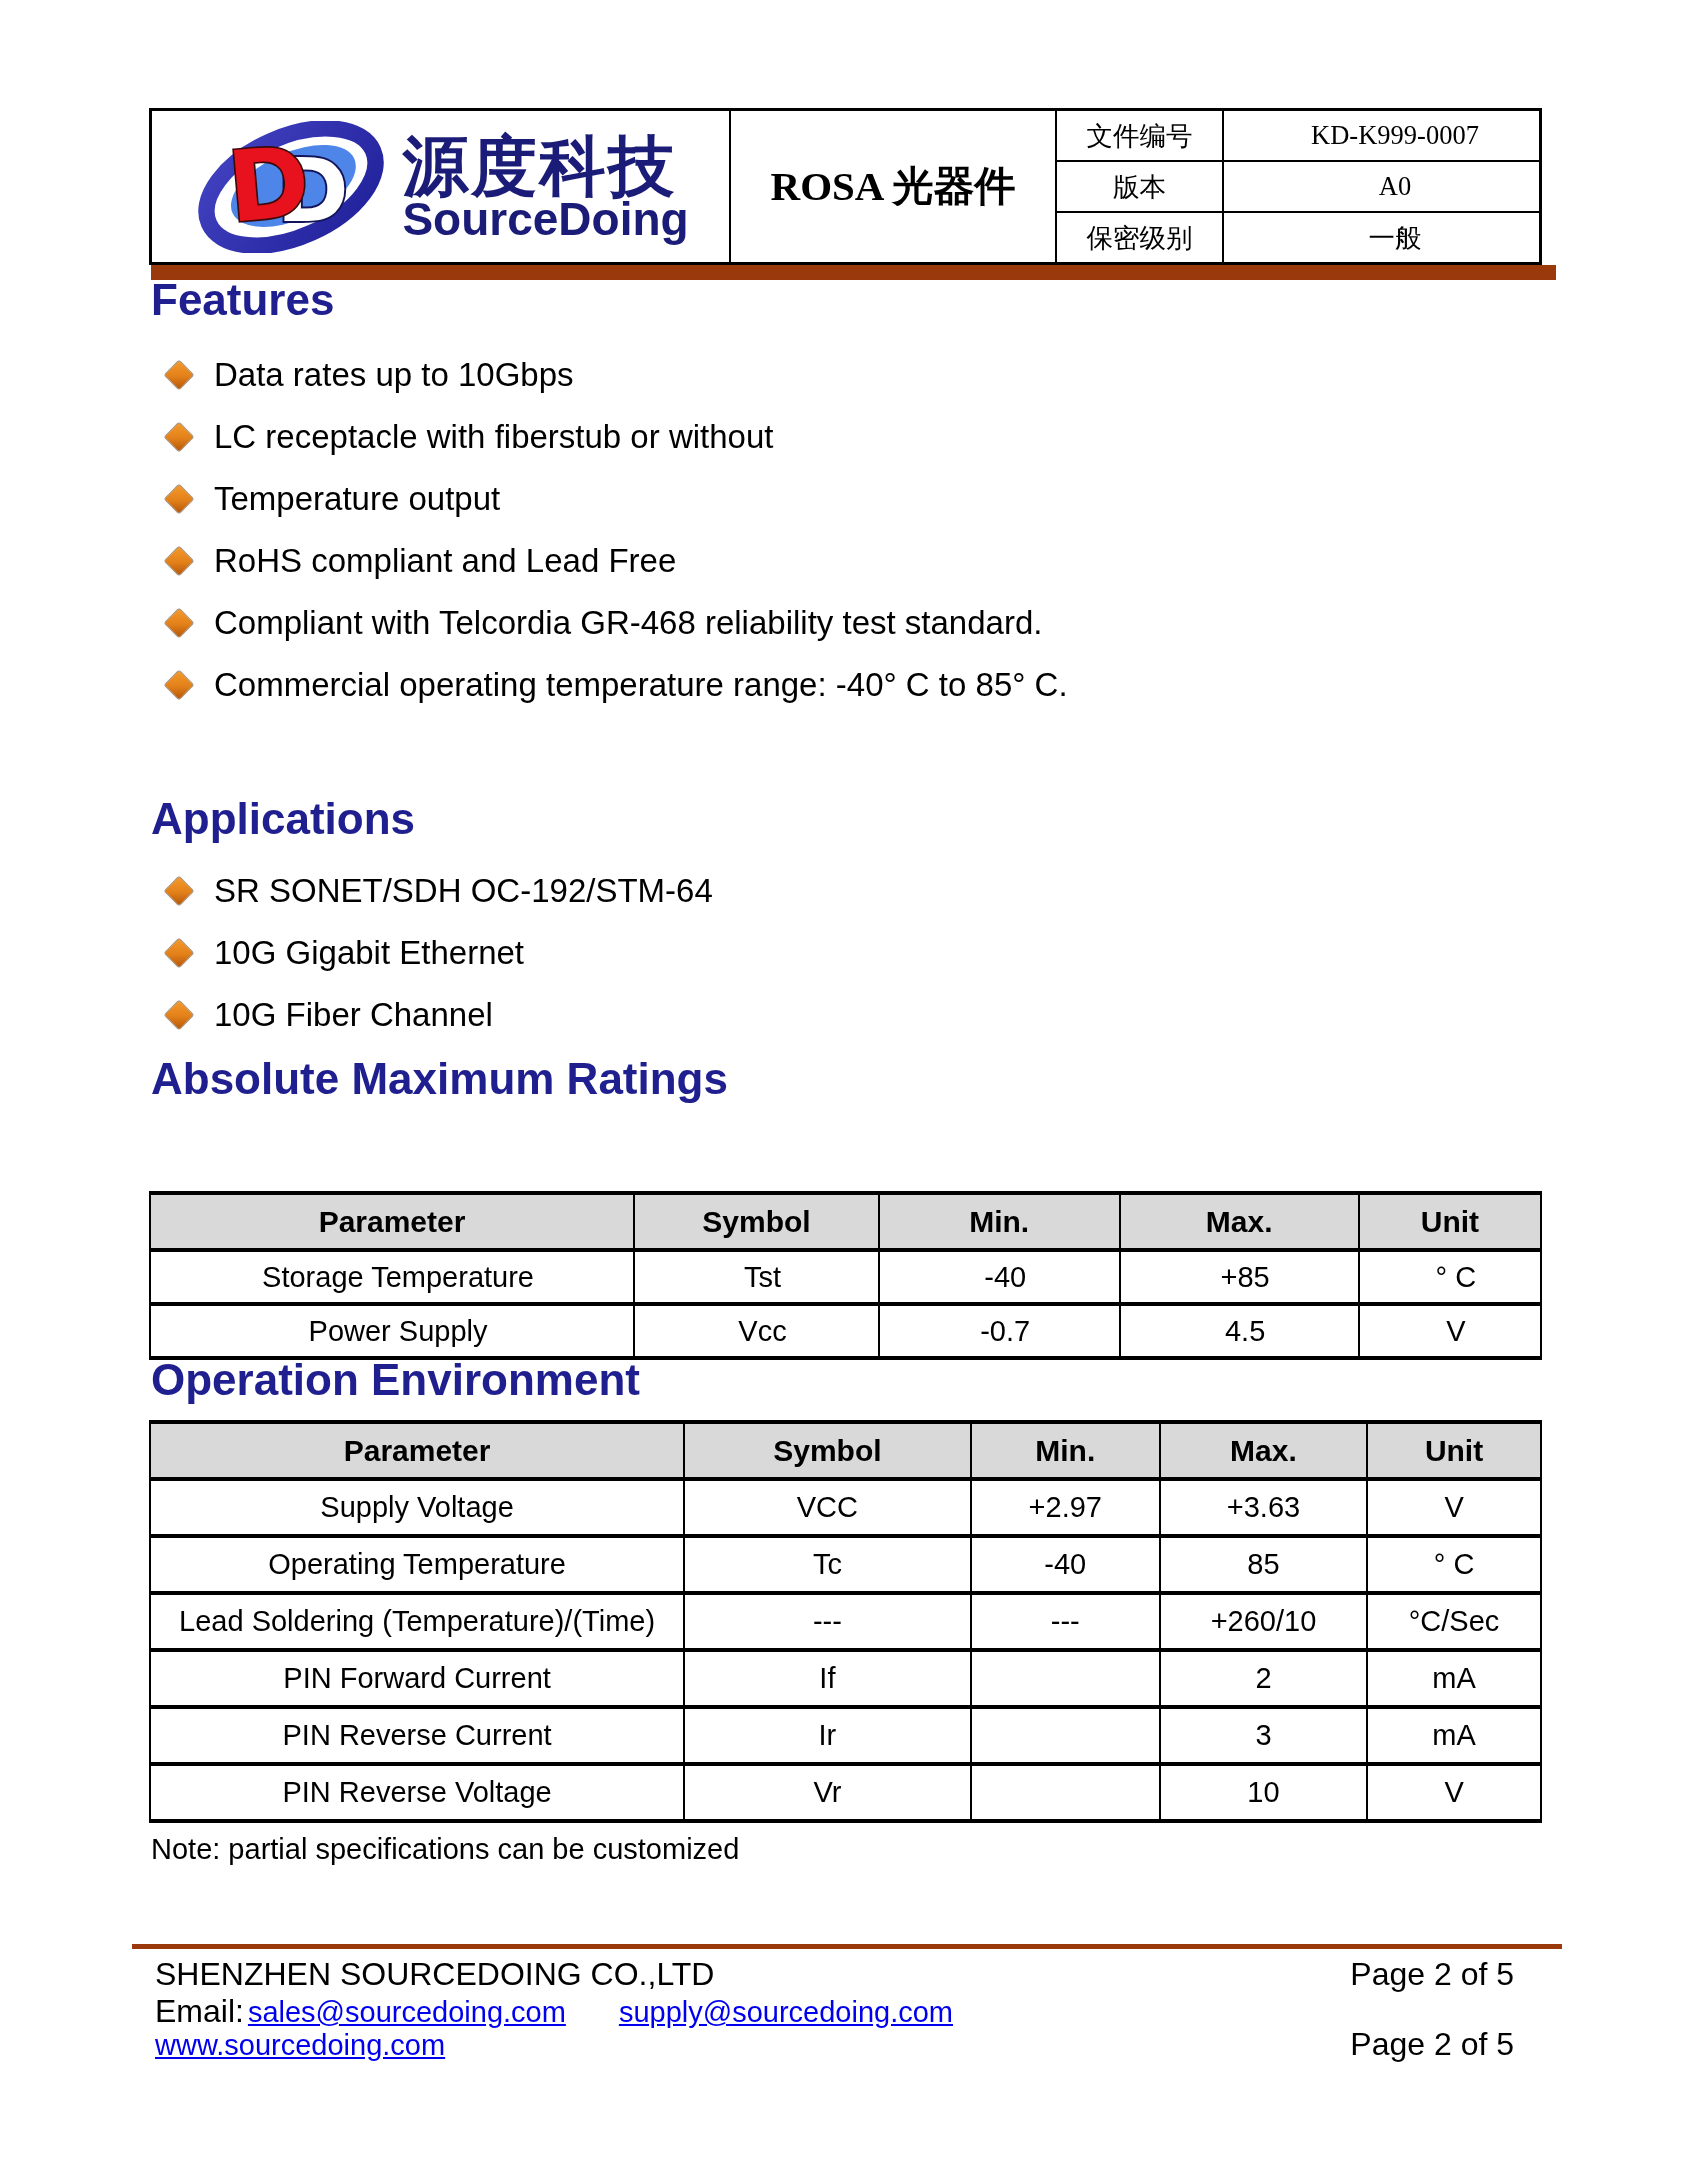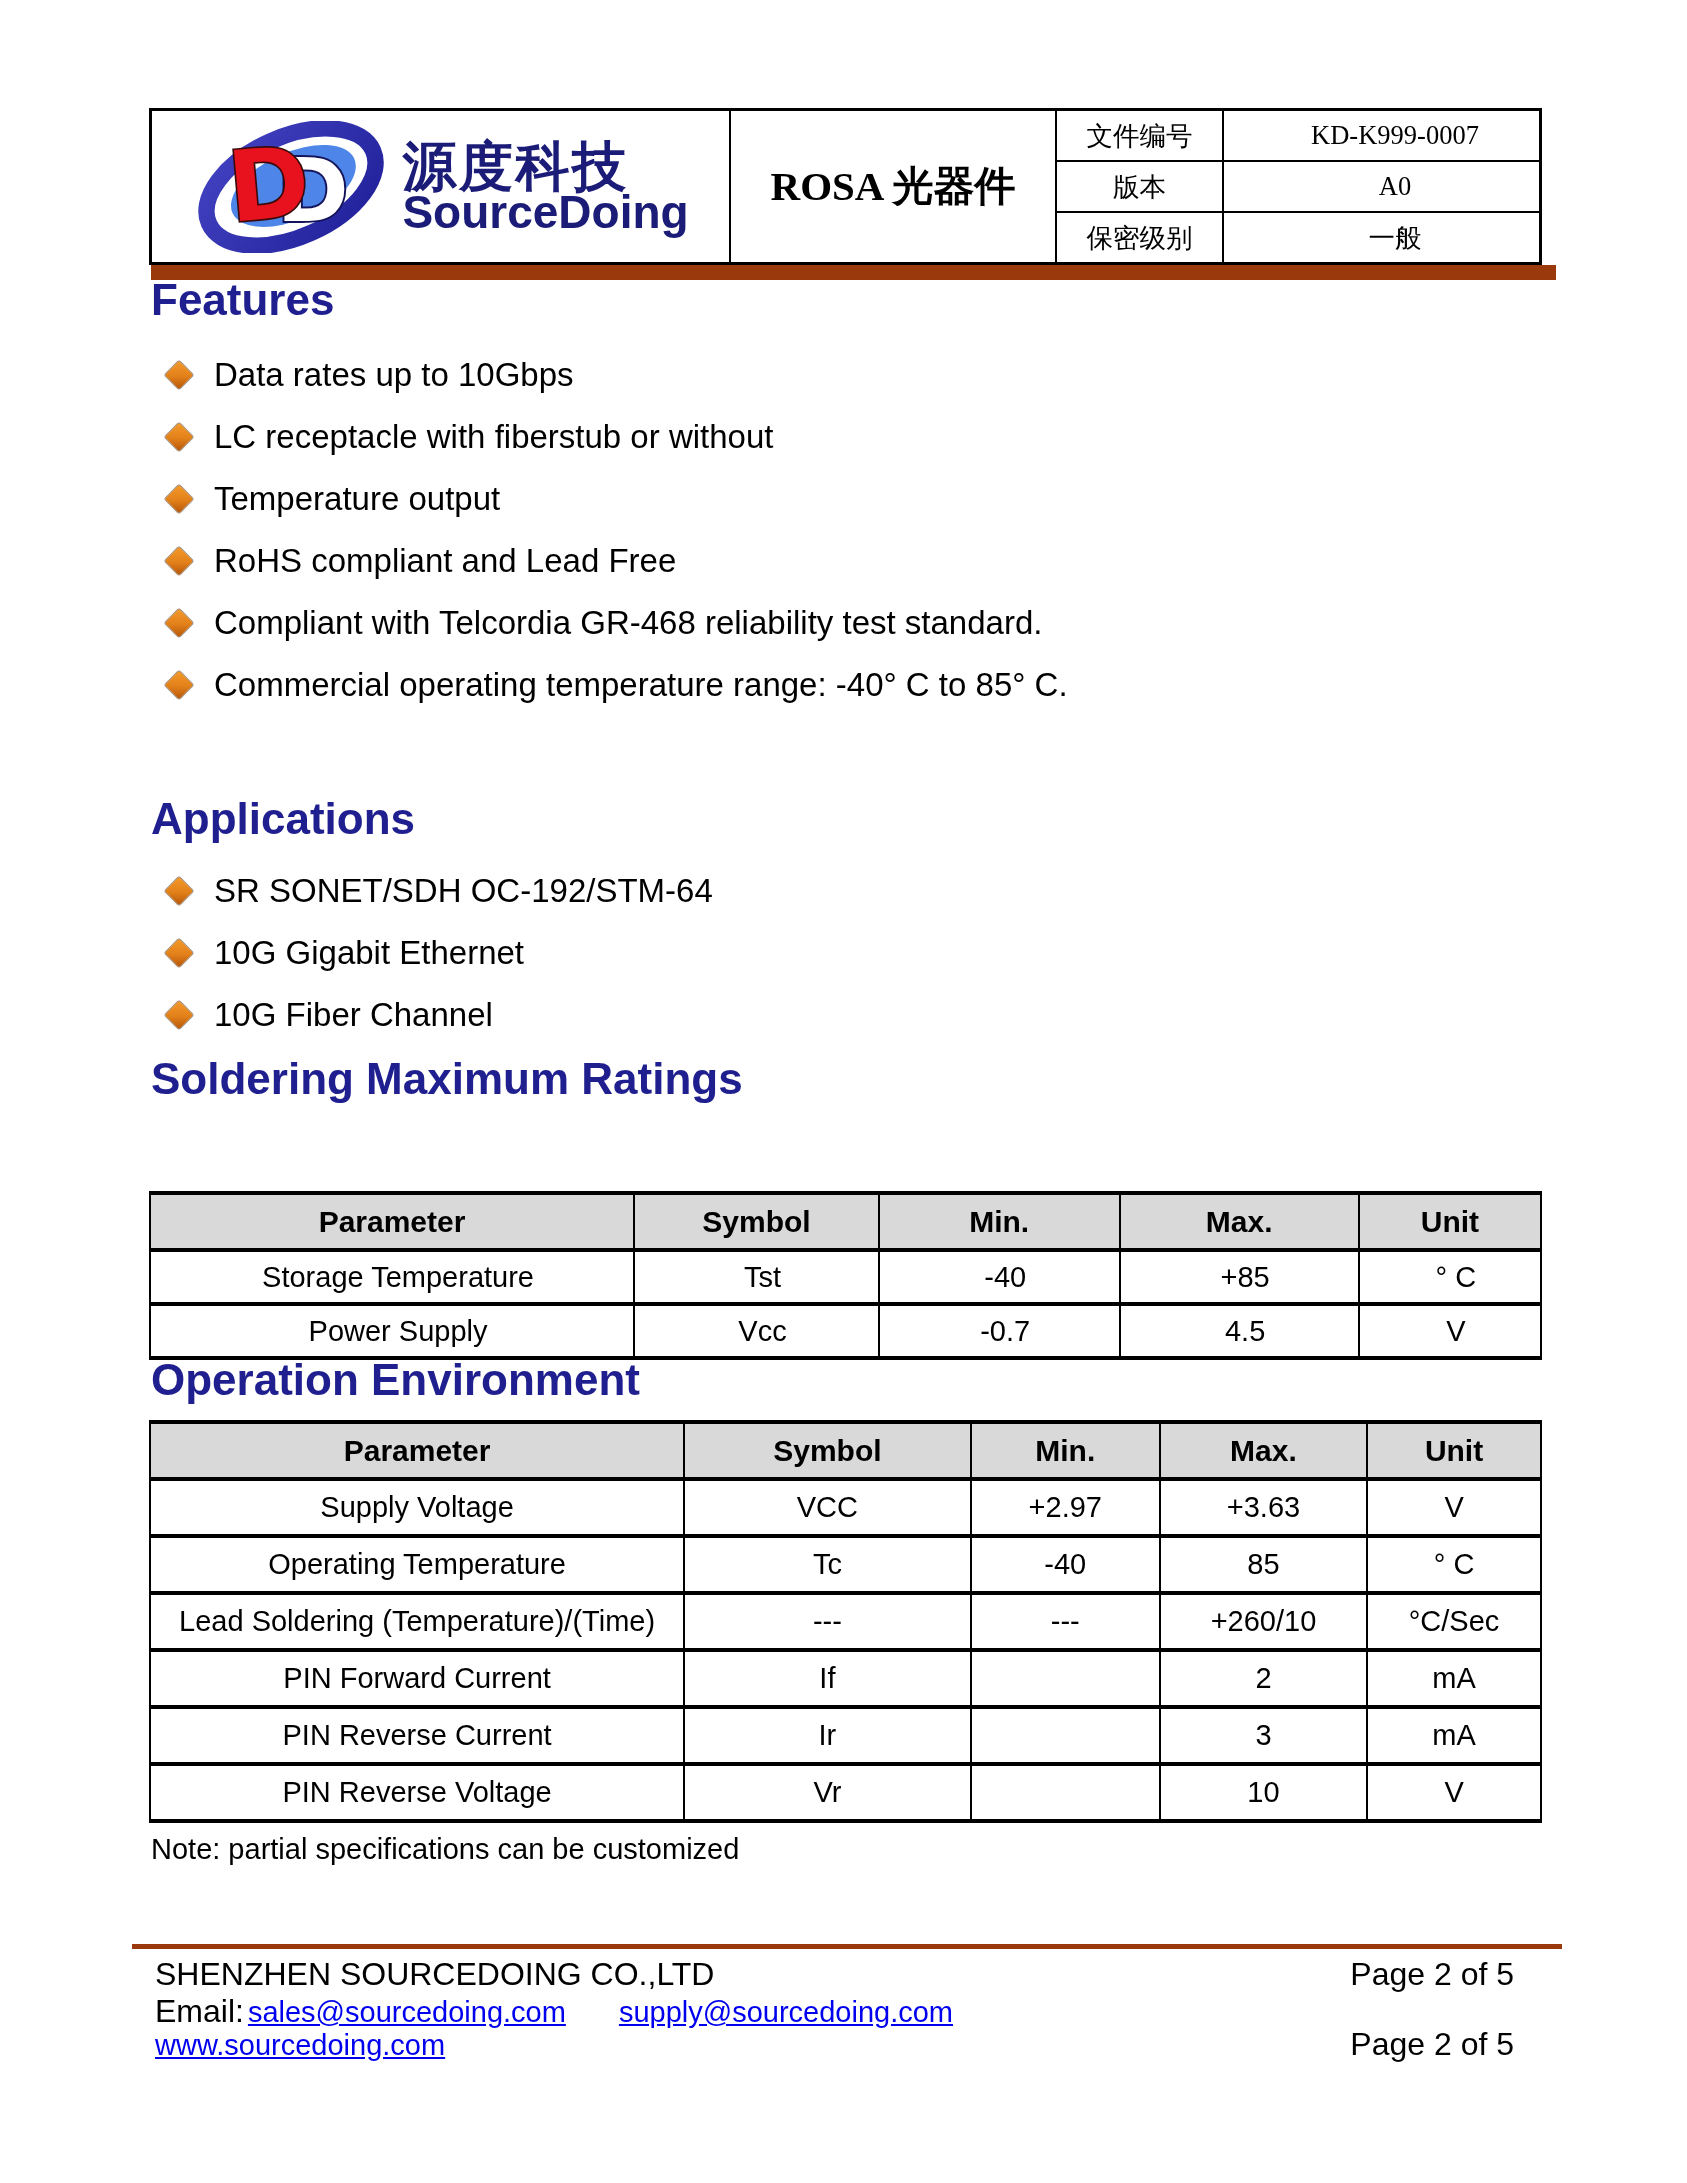--- a/index.html
+++ b/index.html
@@ -21,21 +21,21 @@
     background:#fff;
   }
   .logo-cell {
     width:579px; box-sizing:border-box;
     border-right:2.6px solid #000;
     display:flex; align-items:center; justify-content:center;
     gap:12px;
   }
   .logo-text { display:flex; flex-direction:column; justify-content:center; }
   .logo-cn {
-    font-size:54px; font-weight:bold; color:#1b1b78;
+    font-size:66px; font-weight:bold; color:#1b1b78;
     letter-spacing:2.6px; line-height:1.05; white-space:nowrap;
   }
   .logo-en {
     font-size:46px; font-weight:bold; color:#1b1b78;
     line-height:1; margin-top:-5.3px; white-space:nowrap;
   }
   .title-cell {
     width:326px; box-sizing:border-box;
     border-right:2.6px solid #000;
     display:flex; align-items:center; justify-content:center;
@@ -215,21 +215,21 @@
     <div class="bullet-item">
       <span class="diamond"></span>
       <span class="bullet-text">10G Gigabit Ethernet</span>
     </div>
     <div class="bullet-item">
       <span class="diamond"></span>
       <span class="bullet-text">10G Fiber Channel</span>
     </div>
   </div>
 
-  <div class="sec-heading" id="amr-heading">Soldering Maximum Ratings</div>
+  <div class="sec-heading" id="amr-heading">Absolute Maximum Ratings</div>
   <table class="spec" id="amr-table">
     <colgroup>
       <col style="width:34.8%">
         <col style="width:17.6%">
         <col style="width:17.3%">
       <col style="width:17.2%">
         <col style="width:13.1%">
     </colgroup>
     <tbody>
         <tr>

